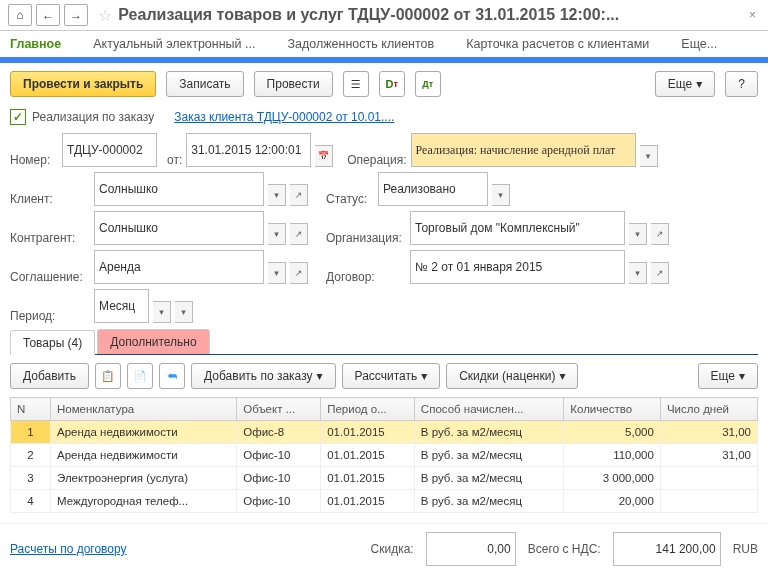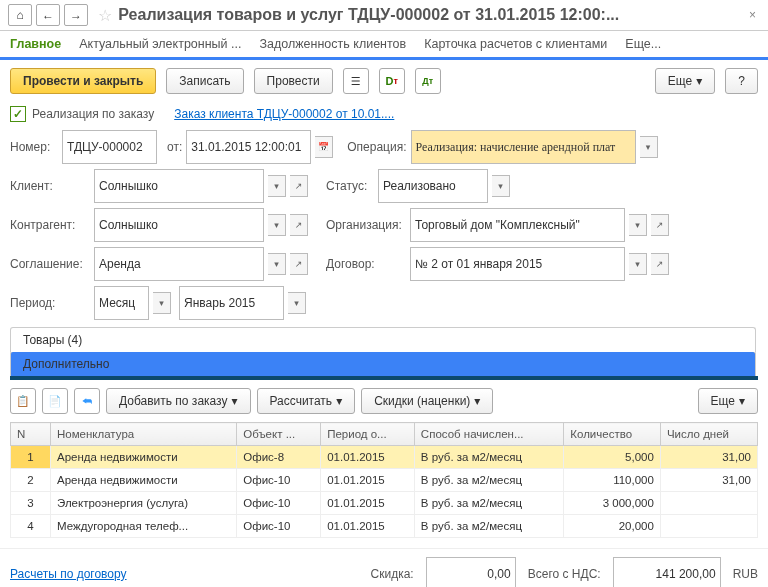--- a/index.html
+++ b/index.html
@@ -2,39 +2,39 @@
 <html><head>
 <meta charset="utf-8">
 <style>
   * { box-sizing: border-box; }
   body { margin: 0; padding: 0; font-family: Arial, sans-serif; font-size: 12px; color: #333; background: #fff; width: 768px; }
   .header { display: flex; align-items: center; padding: 4px 8px; border-bottom: 1px solid #ccc; }
   .nav-btn { width: 24px; height: 22px; border: 1px solid #aaa; background: #fff; margin-right: 4px; display: inline-flex; align-items: center; justify-content: center; cursor: pointer; border-radius: 2px; }
   .star { color: #ccc; font-size: 16px; margin: 0 6px; cursor: pointer; }
   .title { font-size: 16px; font-weight: bold; color: #555; flex: 1; white-space: nowrap; overflow: hidden; }
   .close-x { color: #888; cursor: pointer; padding: 0 4px; }
-  .nav-tabs { display: flex; gap: 18px; padding: 6px 10px; border-bottom: 3px solid #3b82f6; font-size: 12.5px; }
+  .nav-tabs { display: flex; gap: 32px; padding: 6px 10px; border-bottom: 6px solid #3b82f6; font-size: 12.5px; }
   .nav-tab { color: #555; cursor: pointer; }
   .nav-tab.active { color: #4a9010; font-weight: bold; }
   .toolbar { display: flex; align-items: flex-start; gap: 10px; padding: 8px 10px; }
   .btn { border: 1px solid #aaa; background: linear-gradient(#fff,#eee); padding: 5px 12px; border-radius: 3px; cursor: pointer; font-size: 12px; display: inline-flex; align-items: center; gap: 4px; }
   .btn.primary { background: linear-gradient(#ffe680,#ffd040); border-color: #cca030; font-weight: bold; }
   .icon-btn { width: 26px; height: 26px; border: 1px solid #aaa; background: #fff; border-radius: 3px; display: inline-flex; align-items: center; justify-content: center; cursor: pointer; font-size: 11px; }
   .spacer { flex: 1; }
   .row { display: flex; align-items: center; padding: 4px 10px; gap: 6px; }
   .chk { width: 16px; height: 16px; border: 1px solid #4a9010; display: inline-flex; align-items: center; justify-content: center; color: #4a9010; font-weight: bold; }
   .link { color: #0066cc; text-decoration: underline; cursor: pointer; }
   .form-area { padding: 4px 10px; }
-  .form-row { display: flex; align-items: center; margin-bottom: 5px; gap: 4px; }
+  .form-row { display: flex; align-items: flex-end; margin-bottom: 5px; gap: 4px; }
   .lbl { color: #555; }
   .fld { border: 1px solid #bbb; background: #fff; padding: 16px 4px; height: 22px; display: inline-flex; align-items: center; }
   .fld.op { background: #ffe9a8; font-family: Liberation Serif, serif; }
   .dd { width: 18px; height: 22px; border: 1px solid #bbb; border-left: none; background: #f5f5f5; display: inline-flex; align-items: center; justify-content: center; cursor: pointer; font-size: 9px; color: #666; }
-  .tabs { display: flex; border-bottom: 4px solid #0c4a6e; margin-top: 6px; flex-direction: column; }
-  .tab { padding: 5px 12px; border: 1px solid #ccc; border-bottom: none; background: #3b82f6; cursor: pointer; margin-right: 2px; border-radius: 3px 3px 0 0; }
+  .tabs { display: flex; border-bottom: 1px solid #0c4a6e; margin-top: 6px; }
+  .tab { padding: 5px 12px; border: 1px solid #ccc; border-bottom: none; background: #fca5a5; cursor: pointer; margin-right: 2px; border-radius: 3px 3px 0 0; }
   .tab.active { background: #fff; position: relative; top: 1px; }
   .subtoolbar { display: flex; align-items: center; gap: 6px; padding: 8px 0; }
   table.grid { width: 100%; border-collapse: collapse; }
   table.grid th { background: linear-gradient(#fafafa,#eee); border: 1px solid #ccc; padding: 5px 6px; font-weight: normal; color: #555; text-align: left; font-size: 11.5px; }
   table.grid td { border: 1px solid #eee; padding: 5px 6px; font-size: 11.5px; }
   table.grid tr.sel td { background: #fff2b3; }
   table.grid tr.sel td:first-child { background: #ffd860; }
   .num-col { text-align: center; width: 40px; }
   .r { text-align: right; }
   .footer { display: flex; align-items: center; gap: 12px; padding: 8px 10px; border-top: 1px solid #eee; margin-top: 6px; }
@@ -131,30 +131,30 @@
     <span class="lbl" style="margin-left:14px;width:80px">Договор:</span>
     <span class="fld" style="width:215px">№ 2 от 01 января 2015</span>
     <span class="dd">▾</span>
     <span class="dd">↗</span>
   </div>
 
   <div class="form-row">
     <span class="lbl" style="width:80px">Период:</span>
     <span class="fld" style="width:55px">Месяц</span>
     <span class="dd">▾</span>
-    <span class="fld" style="width:105px;margin-left:4px">Январь 2015</span>
     <span class="dd">▾</span>
   </div>
 
   <div class="tabs">
     <span class="tab active">Товары (4)</span>
     <span class="tab">Дополнительно</span>
   </div>
 
   <div class="subtoolbar">
+    <span class="btn">Добавить</span>
     <span class="icon-btn">📋</span>
     <span class="icon-btn">📄</span>
     <span class="icon-btn" style="color:#3399ff">⮪</span>
     <span class="btn"><span>Добавить по заказу</span> ▾</span>
     <span class="btn"><span>Рассчитать</span> ▾</span>
     <span class="btn"><span>Скидки (наценки)</span> ▾</span>
     <span class="spacer"></span>
     <span class="btn"><span>Еще</span> ▾</span>
   </div>
 

